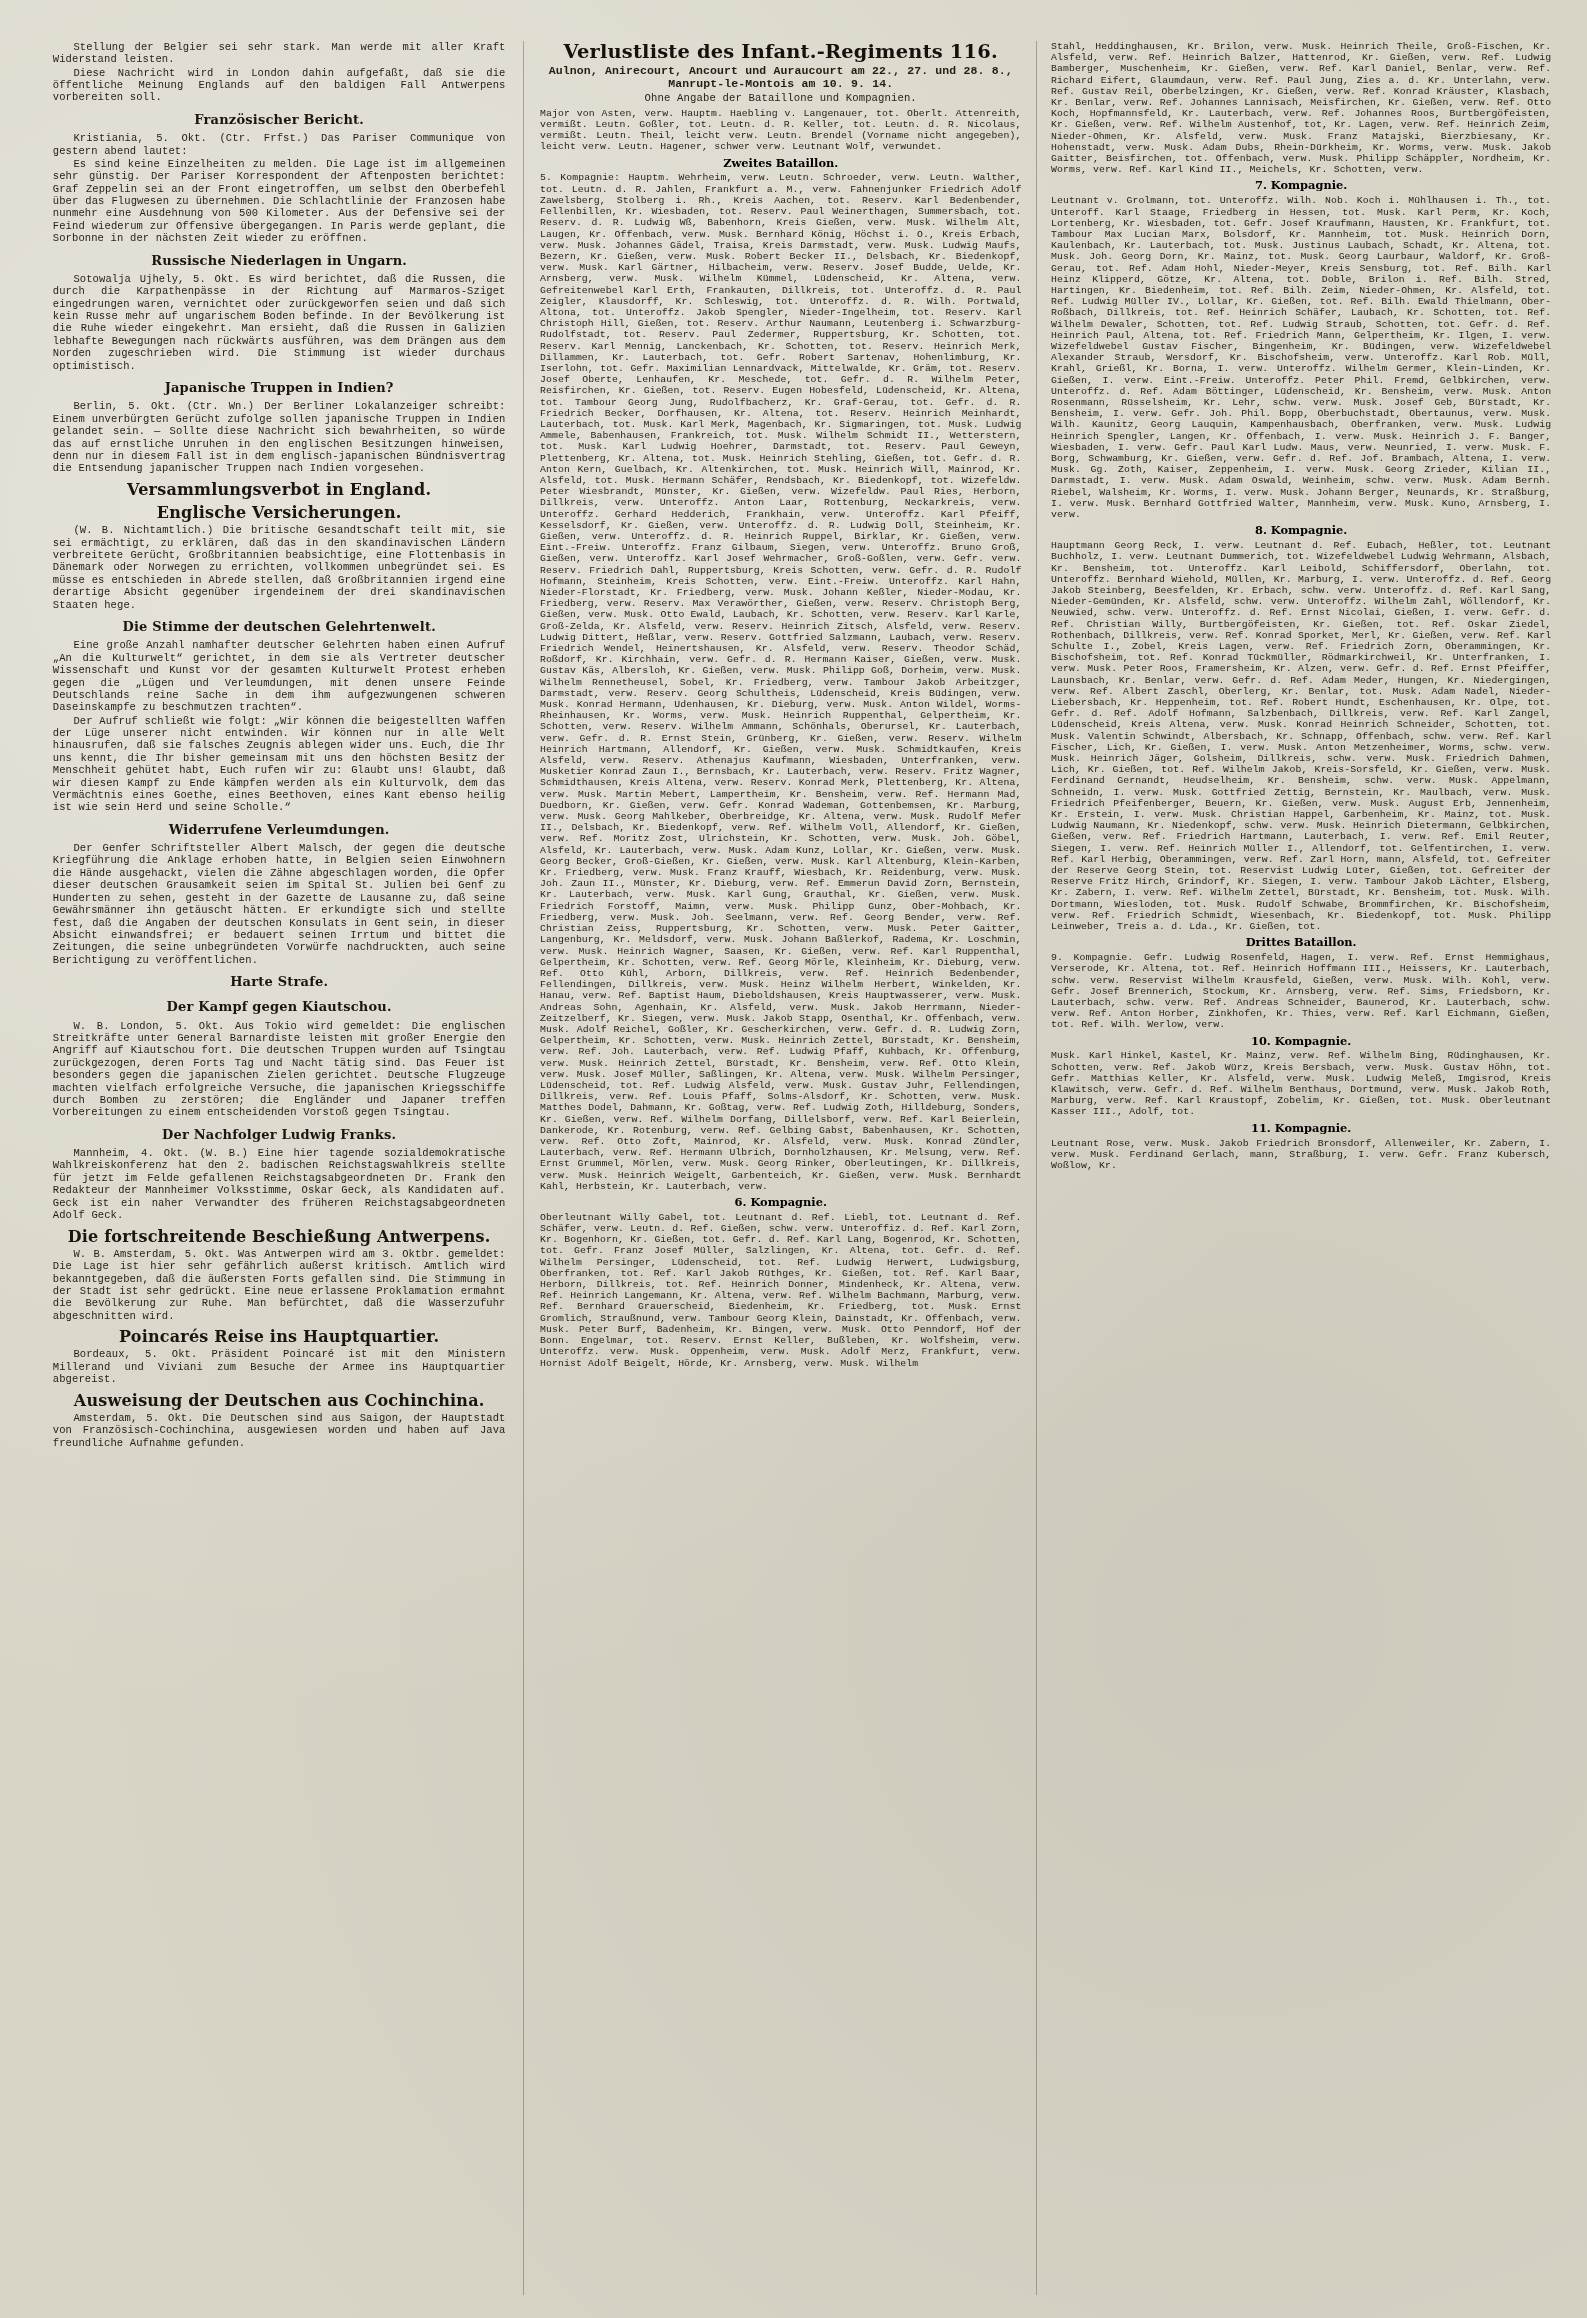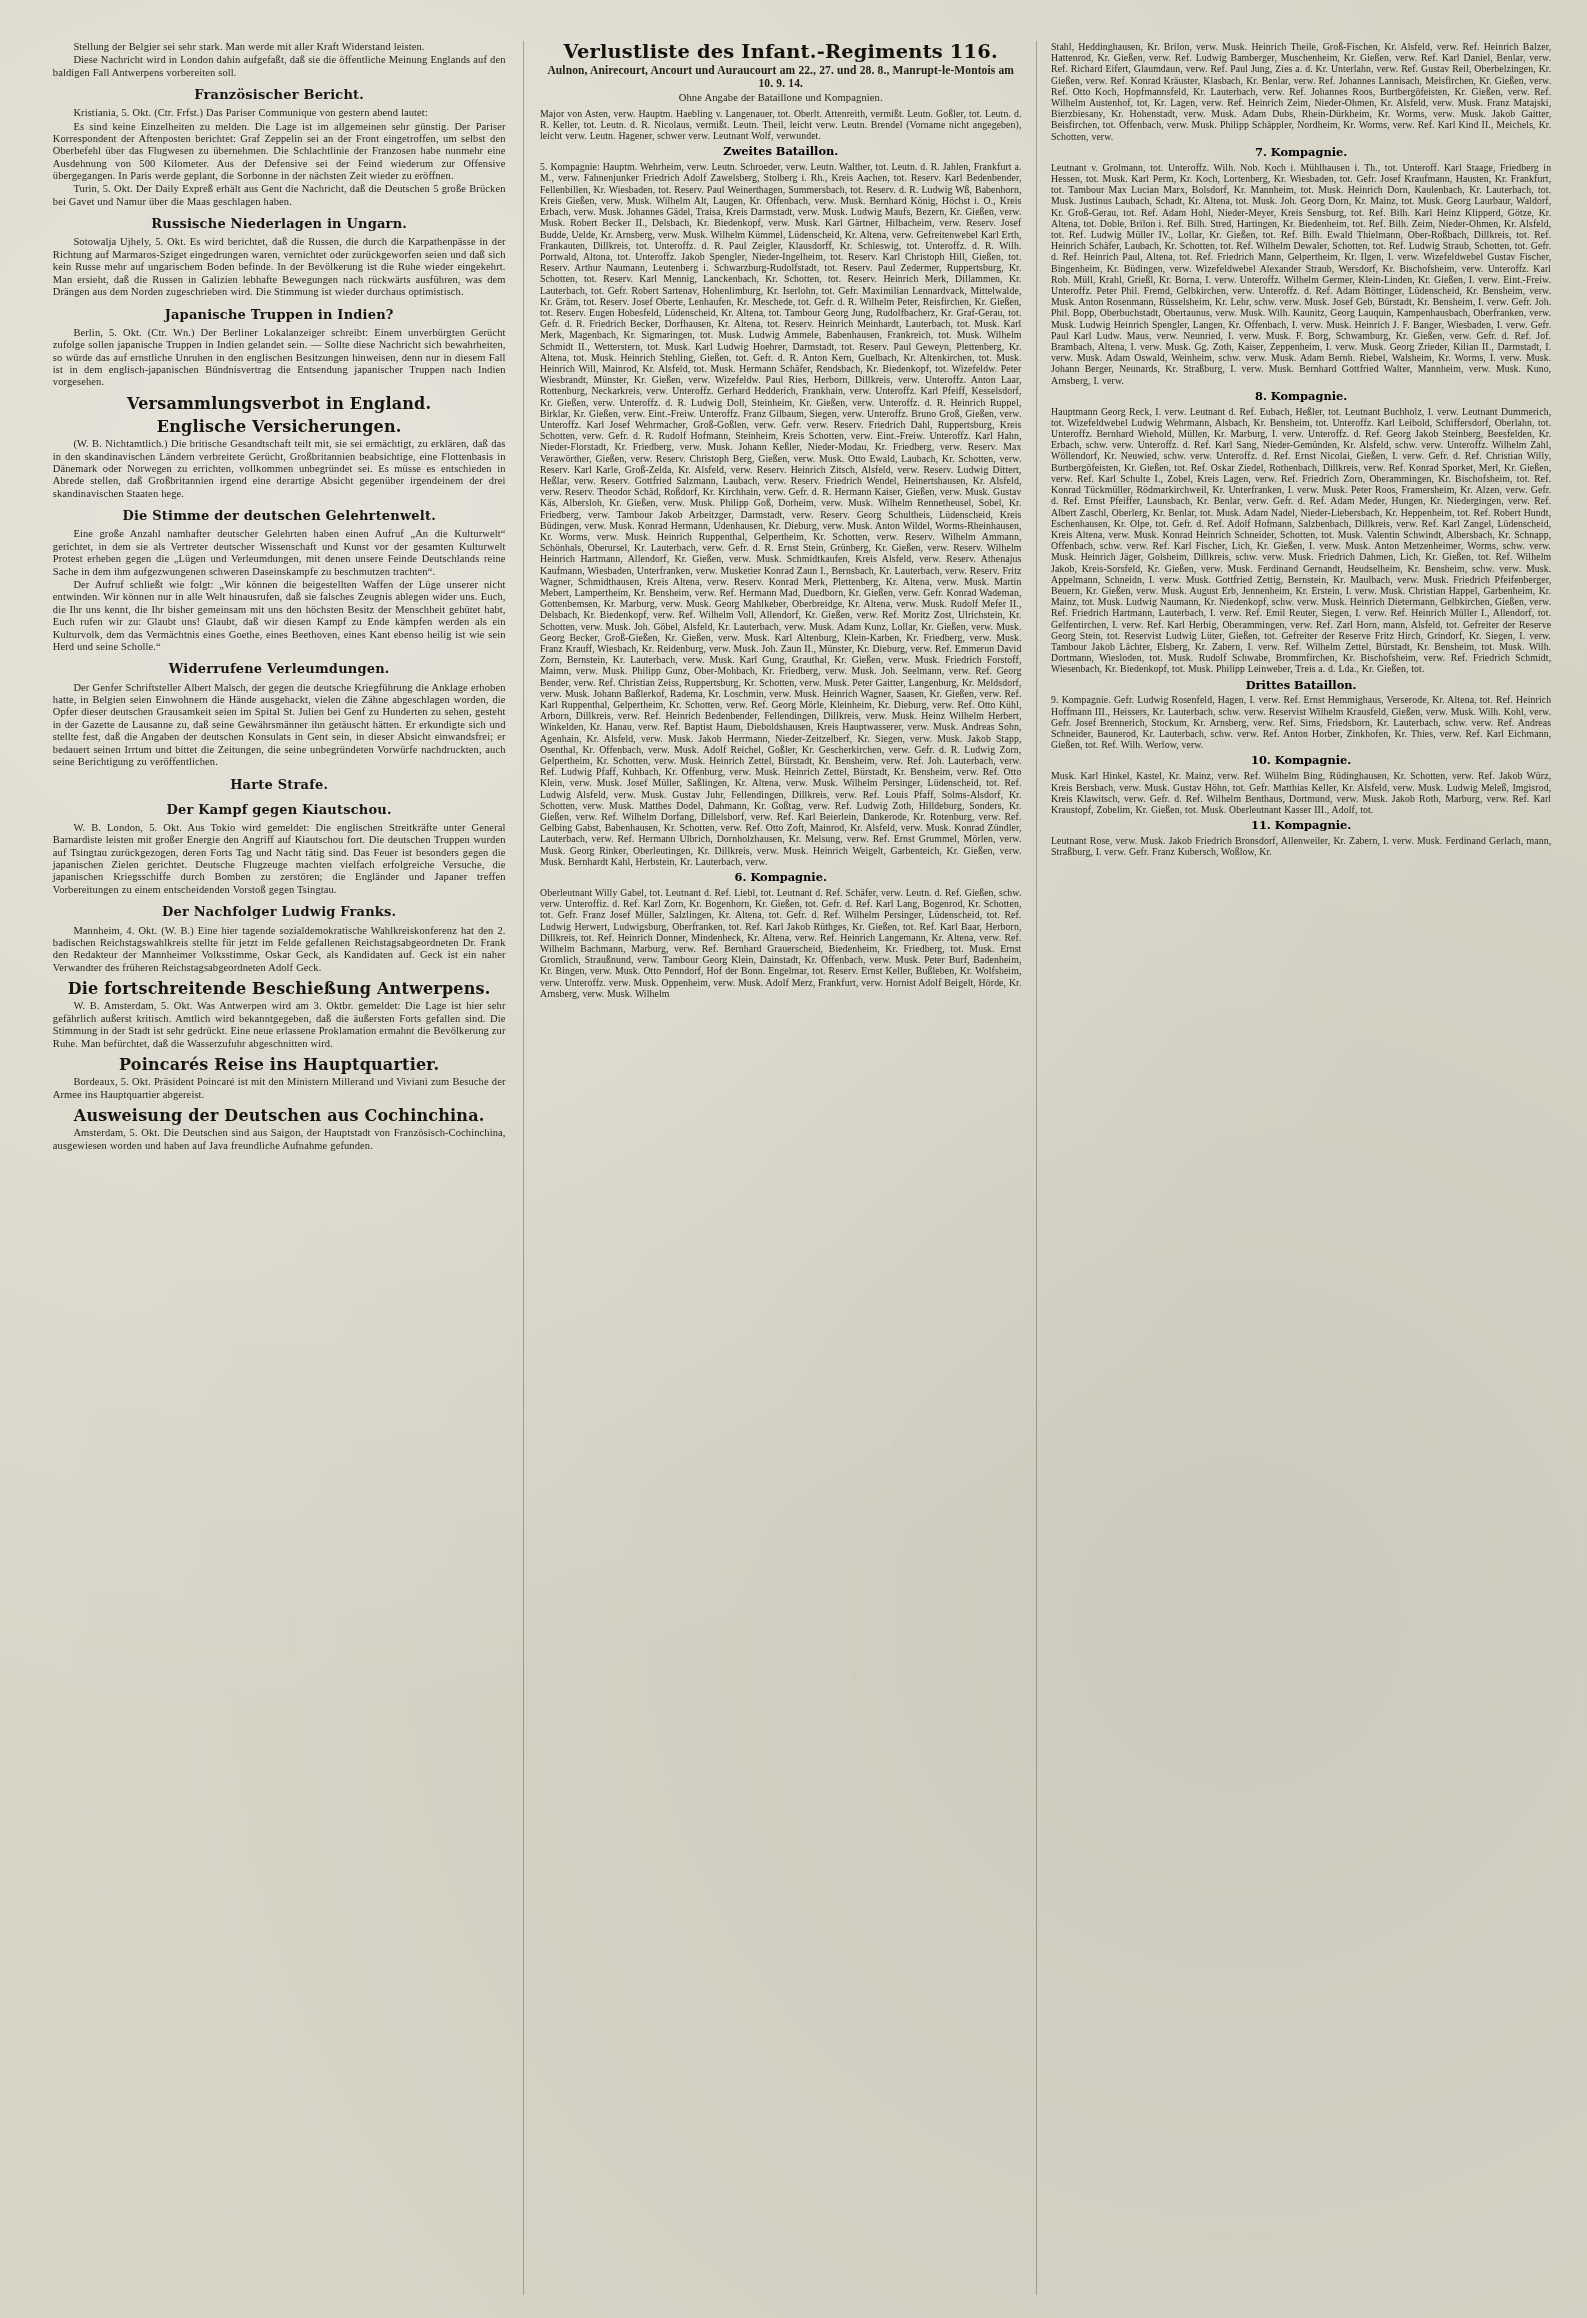--- a/index.html
+++ b/index.html
@@ -35,21 +35,21 @@
   .col.c2{width:34%;padding-left:16px;padding-right:14.3px;}
   .col.c3{width:34.5%;padding-left:14.3px;padding-right:4.8px;}
 
   p{
     margin:0 0 0.8px 0;
     font-size:10.5px;
     line-height:12.4px;
     text-align:justify;
     text-indent:20.6px;
     color:#241d16;
-    font-family:Liberation Serif, serif;
+    font-family:Liberation Mono, monospace;
     letter-spacing:0.1px;
     word-spacing:0.2px;
   }
   h2.head{
     margin:7.1px 0 3.2px 0;
     font-size:13px;
     line-height:18px;
     text-align:center;
     font-weight:bold;
     color:#1b1510;
@@ -109,21 +109,20 @@
 <div class="page">
   <div class="columns">
 
     <div class="col c1">
       <p>Stellung der Belgier sei sehr stark. Man werde mit aller Kraft Widerstand leisten.</p>
       <p>Diese Nachricht wird in London dahin aufgefaßt, daß sie die öffentliche Meinung Englands auf den baldigen Fall Antwerpens vorbereiten soll.</p>
 
       <h2 class="head">Französischer Bericht.</h2>
       <p>Kristiania, 5. Okt. (Ctr. Frfst.) Das Pariser Communique von gestern abend lautet:</p>
       <p>Es sind keine Einzelheiten zu melden. Die Lage ist im allgemeinen sehr günstig. Der Pariser Korrespondent der Aftenposten berichtet: Graf Zeppelin sei an der Front eingetroffen, um selbst den Oberbefehl über das Flugwesen zu übernehmen. Die Schlachtlinie der Franzosen habe nunmehr eine Ausdehnung von 500 Kilometer. Aus der Defensive sei der Feind wiederum zur Offensive übergegangen. In Paris werde geplant, die Sorbonne in der nächsten Zeit wieder zu eröffnen.</p>
-      <p>Turin, 5. Okt. Der Daily Expreß erhält aus Gent die Nachricht, daß die Deutschen 5 große Brücken bei Gavet und Namur über die Maas geschlagen haben.</p>
 
       <h2 class="head">Russische Niederlagen in Ungarn.</h2>
       <p>Sotowalja Ujhely, 5. Okt. Es wird berichtet, daß die Russen, die durch die Karpathenpässe in der Richtung auf Marmaros-Sziget eingedrungen waren, vernichtet oder zurückgeworfen seien und daß sich kein Russe mehr auf ungarischem Boden befinde. In der Bevölkerung ist die Ruhe wieder eingekehrt. Man ersieht, daß die Russen in Galizien lebhafte Bewegungen nach rückwärts ausführen, was dem Drängen aus dem Norden zugeschrieben wird. Die Stimmung ist wieder durchaus optimistisch.</p>
 
       <h2 class="head">Japanische Truppen in Indien?</h2>
       <p>Berlin, 5. Okt. (Ctr. Wn.) Der Berliner Lokalanzeiger schreibt: Einem unverbürgten Gerücht zufolge sollen japanische Truppen in Indien gelandet sein. — Sollte diese Nachricht sich bewahrheiten, so würde das auf ernstliche Unruhen in den englischen Besitzungen hinweisen, denn nur in diesem Fall ist in dem englisch-japanischen Bündnisvertrag die Entsendung japanischer Truppen nach Indien vorgesehen.</p>
 
       <h2 class="head sub">Versammlungsverbot in England.</h2>
 
       <h2 class="head sub">Englische Versicherungen.</h2>

